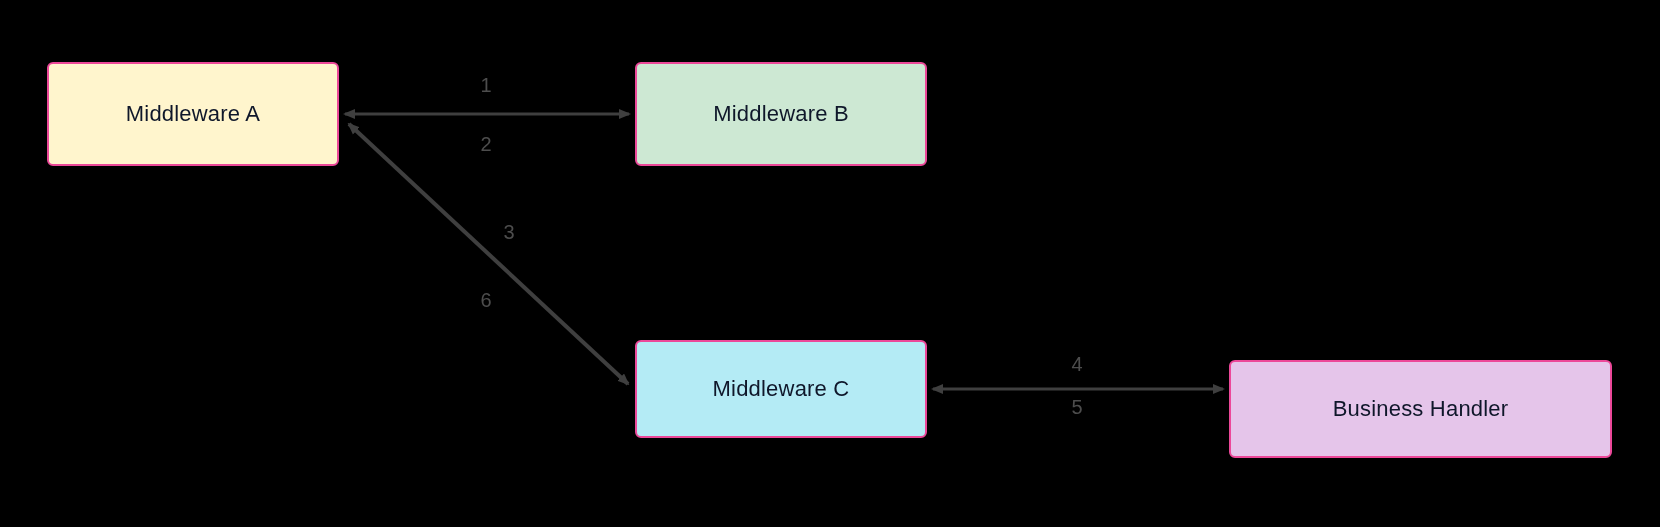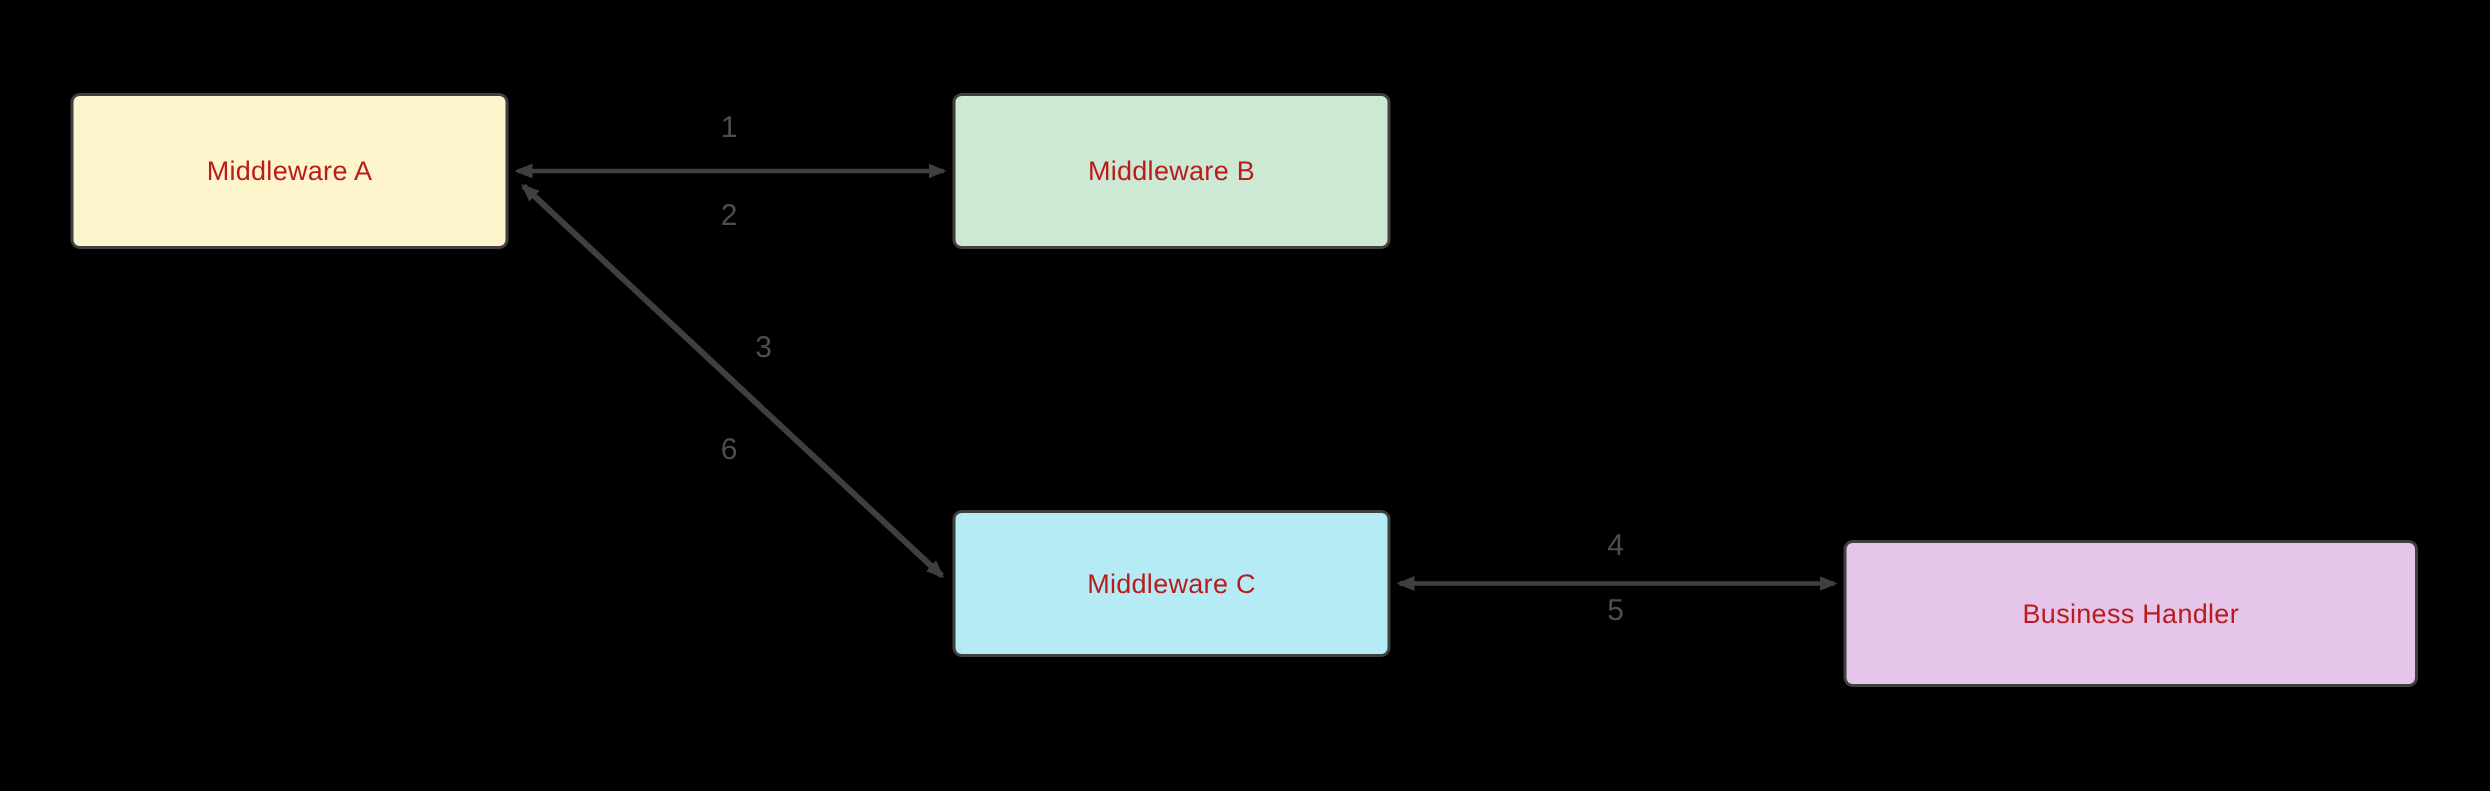--- a/index.html
+++ b/index.html
@@ -11,27 +11,27 @@
     position: relative;
     width: 1660px;
     height: 527px;
     background: #000000;
     overflow: hidden;
     font-family: "Liberation Sans", sans-serif;
   }
   .node {
     position: absolute;
     box-sizing: border-box;
-    border: 2px solid #404040;
+    border: 2px solid #ec4899;
     border-radius: 6px;
     display: flex;
     align-items: center;
     justify-content: center;
-    font-size: 18px;
-    color: #b91c1c;
+    font-size: 22px;
+    color: #0f172a;
     letter-spacing: 0.2px;
     white-space: nowrap;
   }
   #node-mw-a {
     left: 47px;  top: 62px;  width: 292px; height: 104px;
     background: #fff5cd;
   }
   #node-mw-b {
     left: 635px; top: 62px;  width: 292px; height: 104px;
     background: #cde8d3;

